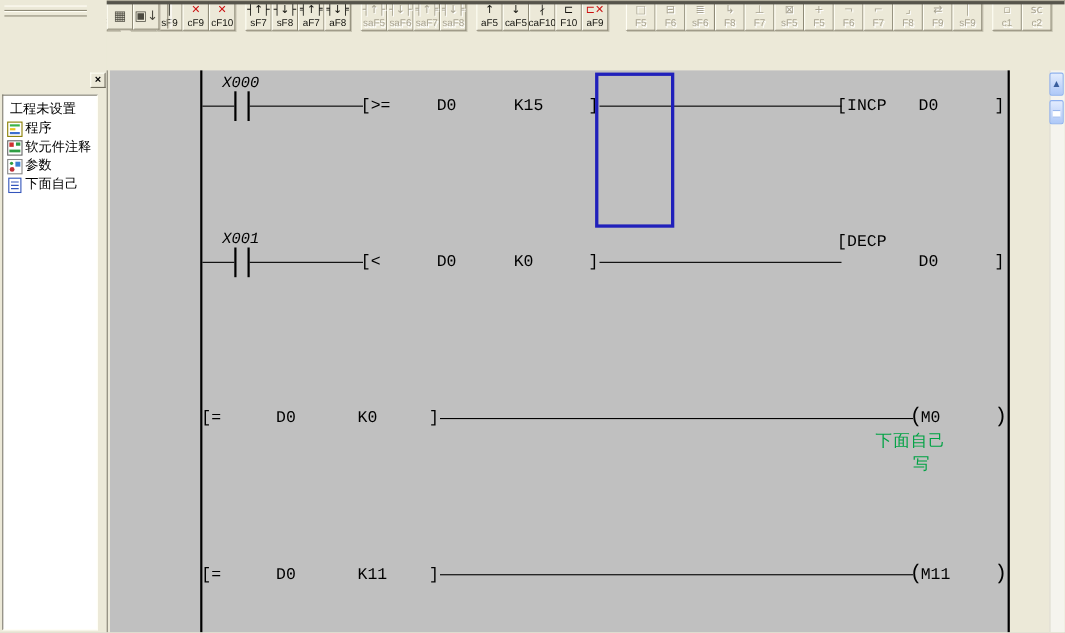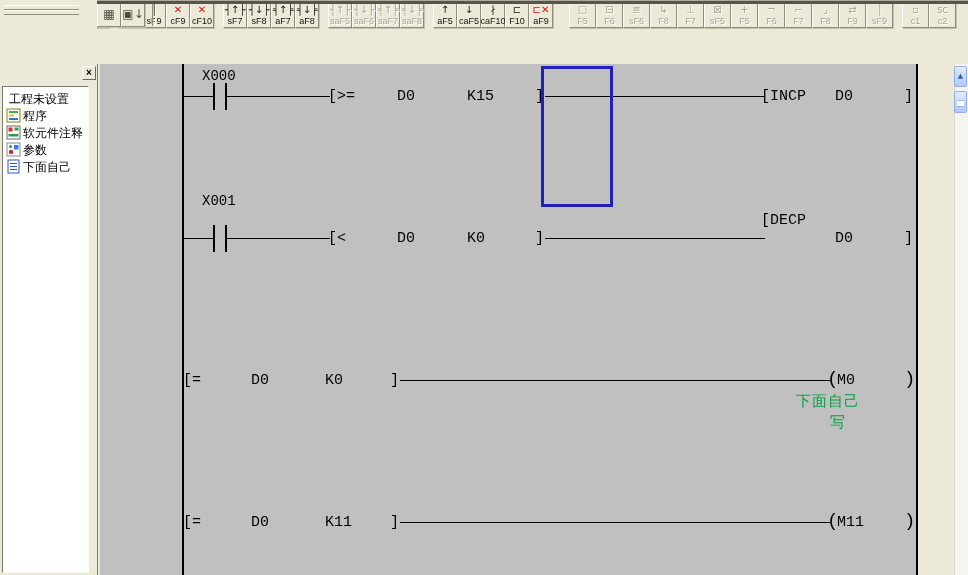--- a/index.html
+++ b/index.html
@@ -30,33 +30,33 @@
   #red-bit{position:absolute;left:0;top:56;width:9px;height:5px;background:#dd0000;}
   #tb-sep{position:absolute;left:0;top:60;width:968px;height:4px;background:#56544b;border-top:1px solid #b0ac9b;box-sizing:border-box;}
   
   #panel{position:absolute;left:0;top:64;width:97px;height:511px;background:#ece9d8;}
   .grip{position:absolute;left:4px;width:75px;height:3px;border-top:1px solid #fffef5;border-bottom:1px solid #8f8b78;}
   #panel-close{position:absolute;left:82px;top:66px;width:14px;height:14px;box-sizing:border-box;background:#ece9d8;
                border:1px solid;border-color:#fffef5 #6e6b5c #6e6b5c #fffef5;
                font:bold 10px/11px "Liberation Sans",sans-serif;text-align:center;color:#000;cursor:default;}
   #tree-box{position:absolute;left:2px;top:86px;width:87px;height:487px;box-sizing:border-box;background:#fff;
             border:1px solid;border-color:#7e7b6d #fffef5 #fffef5 #7e7b6d;overflow:hidden;padding:4px 0 0 2px;}
-  .tree-row{display:flex;align-items:flex-start;height:17px;font-size:12px;color:#000;white-space:nowrap;}
+  .tree-row{display:flex;align-items:flex-end;height:17px;font-size:12px;color:#000;white-space:nowrap;}
   .tree-row .lbl{margin-left:2px}
   .tree-row.root .lbl{margin-left:4px}
   .ticon{flex:none;width:15px;height:15px;margin-left:1px;}
   
   #editor-border{position:absolute;left:97px;top:64px;width:1px;height:511px;background:#827f70;}
   #ladder-bg{position:absolute;left:100px;top:64px;width:818px;height:511px;background:#c0c0c0;}
   .rail{position:absolute;top:64px;width:2px;height:511px;background:#000;}
   .hline{position:absolute;height:1px;background:#000;}
   .cbar{position:absolute;width:2px;height:27px;background:#000;}
   .ltxt{position:absolute;font-family:"Liberation Mono","DejaVu Sans Mono",monospace;font-size:15px;line-height:17px;
         color:#000;white-space:pre;}
-  .ltxt.sm{font-size:14px;line-height:15px;}
+  .ltxt.sm{font-size:14px;line-height:15px;font-style:italic;}
   .paren{font-size:19px;line-height:17px;}
   .lcomment{position:absolute;font-family:"Liberation Sans",sans-serif;font-size:15px;line-height:20px;
             color:#00a244;letter-spacing:1px;white-space:pre;}
   #edit-cursor{position:absolute;left:541px;top:66px;width:72px;height:141px;box-sizing:border-box;
                border:3px solid #2020bb;background:transparent;}
   
   #sb-track{position:absolute;left:954px;top:64px;width:14px;height:511px;background:#f5f4ee;border-left:1px solid #dcd9cc;box-sizing:border-box;}
   .sb-el{position:absolute;left:954px;width:13px;box-sizing:border-box;border:1px solid #8cb0f0;border-radius:2px;
          background:linear-gradient(180deg,#e2ecfe 0%,#c3d6fa 60%,#aec9f8 100%);}
   #sb-up{top:66px;height:21px;font:7px/19px "DejaVu Sans",sans-serif;color:#3a5f9e;text-align:center;}
@@ -310,21 +310,21 @@
   <span class="ltxt" style="left:397px;top:88px">D0</span>
   <span class="ltxt" style="left:467px;top:88px">K15</span>
   <span class="ltxt" style="left:535px;top:88px">]</span>
   <div class="hline" style="left:545px;top:96px;width:220px"></div>
   <span class="ltxt" style="left:761px;top:88px">[INCP</span>
   <span class="ltxt" style="left:835px;top:88px">D0</span>
   <span class="ltxt" style="left:904px;top:88px">]</span>
 
   <div id="edit-cursor"></div>
 
-  <span class="ltxt sm" style="left:202px;top:194px">X001</span>
+  <span class="ltxt sm" style="left:202px;top:211px">X001</span>
   <div class="hline" style="left:184px;top:238px;width:29px"></div>
   <div class="cbar" style="left:213px;top:225px"></div>
   <div class="cbar" style="left:225px;top:225px"></div>
   <div class="hline" style="left:227px;top:238px;width:103px"></div>
   <span class="ltxt" style="left:328px;top:230px">[&lt;</span>
   <span class="ltxt" style="left:397px;top:230px">D0</span>
   <span class="ltxt" style="left:467px;top:230px">K0</span>
   <span class="ltxt" style="left:535px;top:230px">]</span>
   <div class="hline" style="left:545px;top:238px;width:220px"></div>
   <span class="ltxt" style="left:761px;top:212px">[DECP</span>

